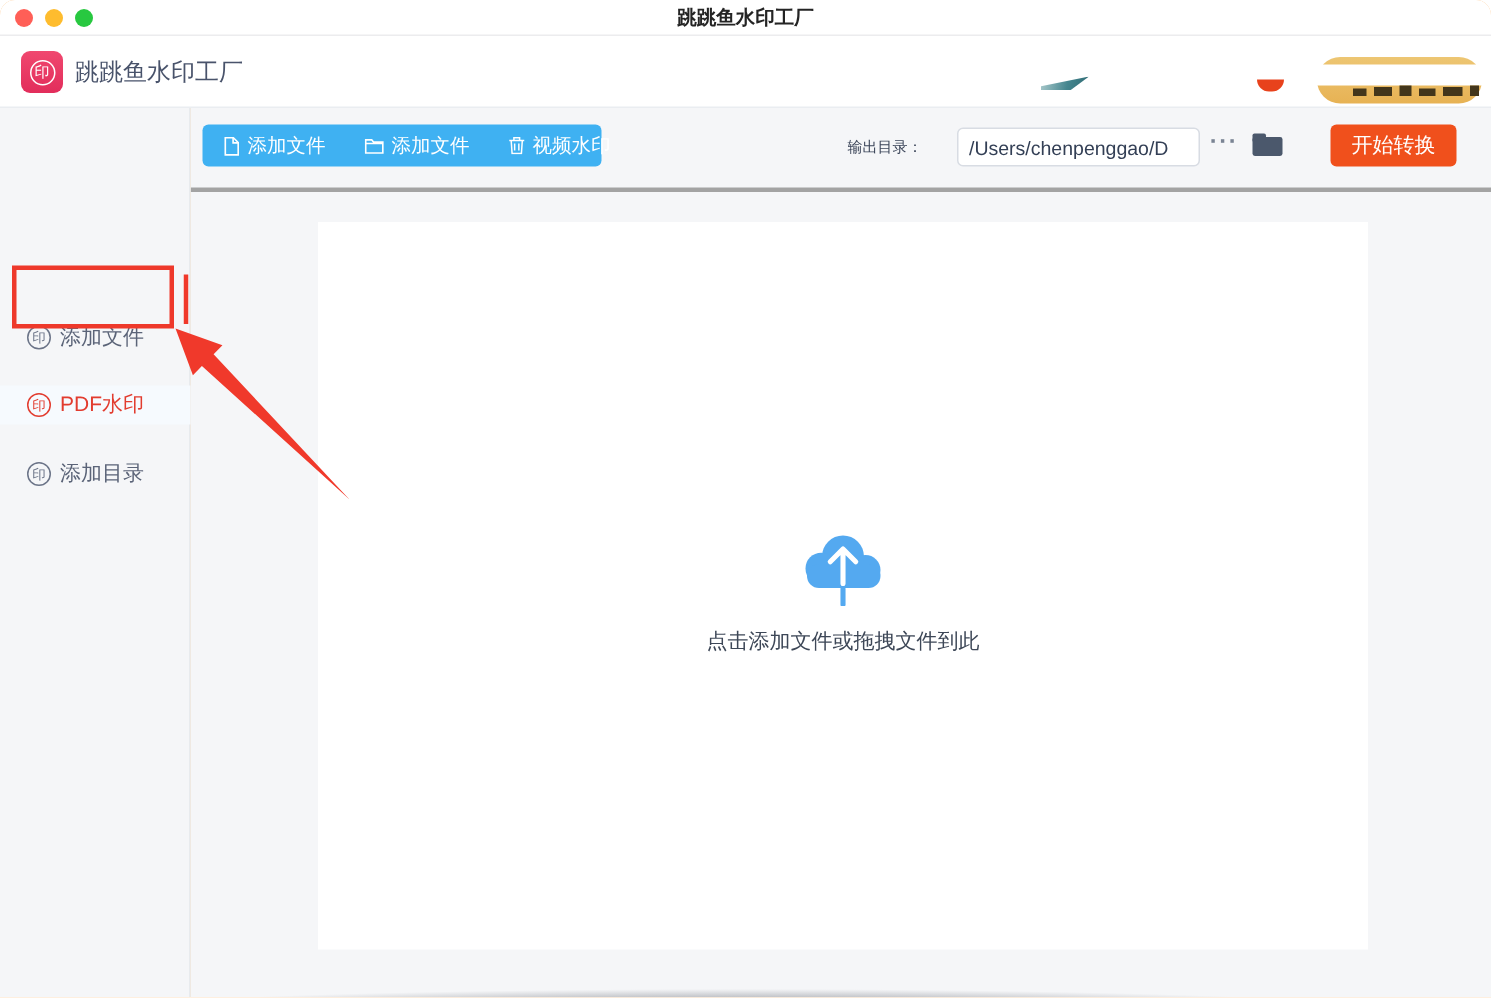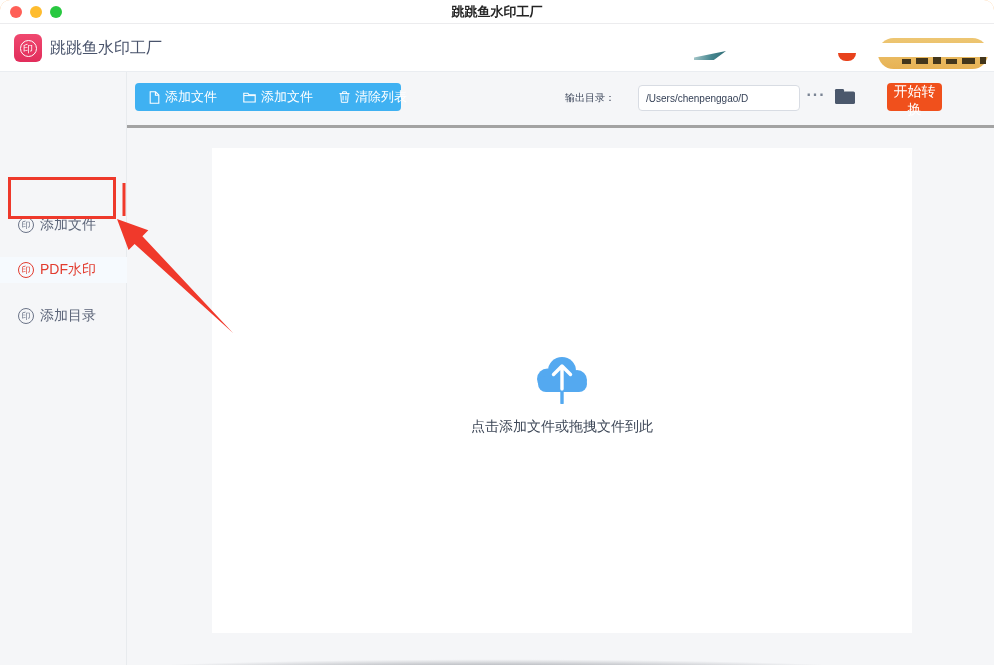--- a/index.html
+++ b/index.html
@@ -42,24 +42,24 @@
   .si-1{top:140px;}
   .si-2{top:185px;}
   .si-3{top:231px;}
 
   
   .main{position:absolute;left:127px;top:72px;width:867px;height:593px;background:#f5f6f8;}
   .toolbar{position:absolute;left:0;top:0;width:867px;height:56px;border-bottom:3px solid #a3a3a3;}
   .btn-group{position:absolute;left:8px;top:11px;height:28px;width:266px;background:#3fb1f2;border-radius:4px;display:flex;align-items:center;padding:0 14px;gap:26px;}
   .tb-btn{display:flex;align-items:center;gap:5px;background:none;border:none;color:#ffffff;font-size:13px;padding:0;cursor:pointer;white-space:nowrap;}
   .output-label{position:absolute;left:438px;top:19px;font-size:10px;color:#3b4559;}
-  .output-input{position:absolute;left:511px;top:13px;width:162px;height:26px;border:1px solid #d8dce3;border-radius:4px;background:#ffffff;font-size:10px;color:#333f55;padding:0 7px;outline:none;}
+  .output-input{position:absolute;left:511px;top:13px;width:162px;height:26px;border:1px solid #d8dce3;border-radius:4px;background:#ffffff;font-size:13px;color:#333f55;padding:0 7px;outline:none;}
   .more-btn{position:absolute;left:676px;top:10px;width:26px;height:26px;background:none;border:none;color:#7a8494;font-size:16px;font-weight:bold;letter-spacing:1px;cursor:pointer;padding:0;}
   .folder-btn{position:absolute;left:705px;top:13px;width:26px;height:26px;background:none;border:none;padding:0;cursor:pointer;}
-  .start-btn{position:absolute;left:760px;top:11px;width:55px;height:28px;background:#f0501c;color:#ffffff;border:none;border-radius:4px;font-size:14px;cursor:pointer;padding:0;}
+  .start-btn{position:absolute;left:760px;top:11px;width:84px;height:28px;background:#f0501c;color:#ffffff;border:none;border-radius:4px;font-size:14px;cursor:pointer;padding:0;}
 
   .content{position:absolute;left:0;top:57px;width:867px;height:536px;}
   .dropzone{position:absolute;left:85px;top:19px;width:700px;height:485px;background:#ffffff;cursor:pointer;}
   .drop-inner{position:absolute;left:0;top:200px;width:700px;text-align:center;}
   .drop-hint{margin-top:10px;font-size:14px;color:#3d4757;}
 
   
   .annotation{position:absolute;left:0;top:0;width:994px;height:665px;z-index:40;pointer-events:none;}
 
   
@@ -129,21 +129,21 @@
           <svg width="13" height="11" viewBox="0 0 13 11">
               <path d="M0.8 1.2 H4.8 L6 2.7 H12.2 V10 H0.8 Z" fill="none" stroke="#fff" stroke-width="1.1"></path>
               <path d="M0.9 3.6 H12.1" stroke="#fff" stroke-width="1"></path>
             </svg>
           <span>添加文件</span>
         </button>
         <button class="tb-btn">
           <svg width="11" height="12" viewBox="0 0 11 12">
               <path d="M0.5 2.6 H10.5 M3.6 2.6 V0.8 H7.4 V2.6 M1.8 2.8 L2.4 11.3 H8.6 L9.2 2.8 M4.1 4.6 V9.4 M6.9 4.6 V9.4" fill="none" stroke="#fff" stroke-width="1"></path>
             </svg>
-          <span>清除列表</span>
+          <span>视频水印</span>
         </button>
       </div>
       <span class="output-label">输出目录：</span>
       <input class="output-input" type="text" value="/Users/chenpenggao/D" style="">
       <button class="more-btn">···</button>
       <button class="folder-btn">
         <svg width="22" height="17" viewBox="0 0 22 17">
             <rect x="1" y="1" width="9" height="6" rx="1.3" fill="#4b586c"></rect>
             <rect x="1" y="3.4" width="20" height="12.6" rx="1.6" fill="#4b586c"></rect>
           </svg>

